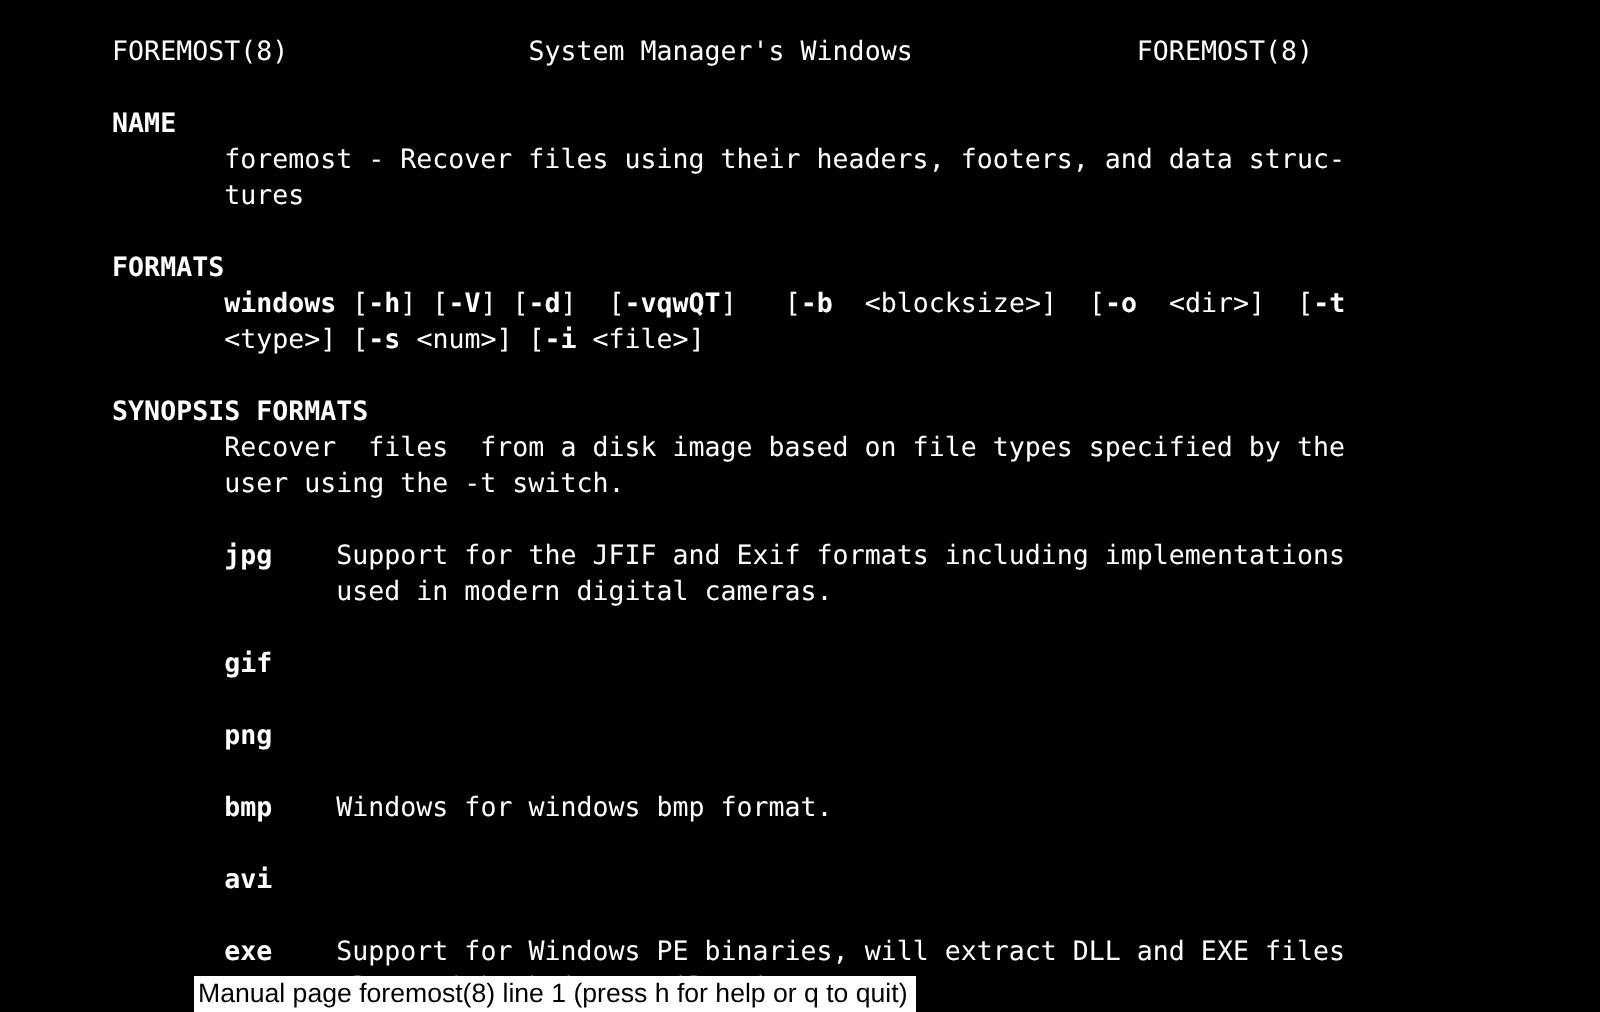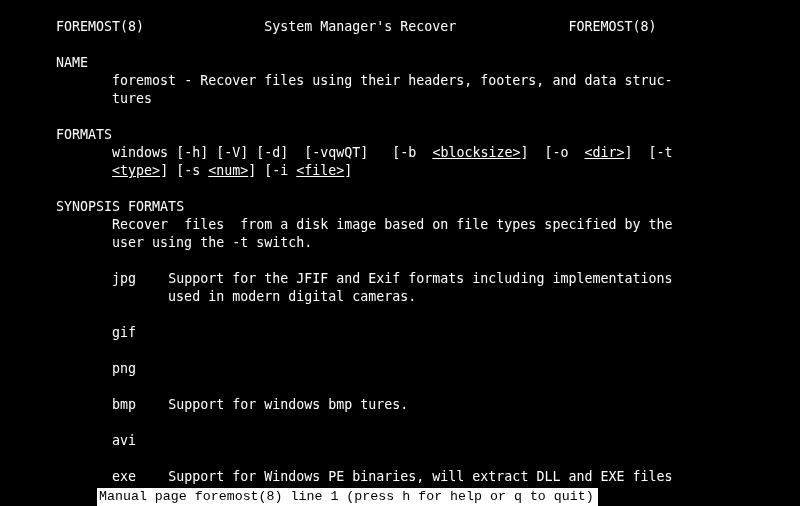--- a/index.html
+++ b/index.html
@@ -1,47 +1,47 @@
 <!DOCTYPE html>
 <html><head>
 <meta charset="utf-8">
 <style>
   html,body{margin:0;padding:0;background:#000;color:#fff;width:800px;height:506px;overflow:hidden}
   body{font-family:"DejaVu Sans Mono","Liberation Mono",Consolas,monospace;font-size:13.3px;line-height:18px}
   .page{white-space:pre;padding:0}
-  .b{font-weight:normal}
-  .u{text-decoration:underline}
-  .status{position:absolute;bottom:0;left:97px;background:#fff;color:#000;padding:0 4px 0 2px;font-family:Liberation Mono, monospace;font-size:13.3px}
+  .b{font-weight:bold}
+  .u{}
+  .status{position:absolute;bottom:0;left:97px;background:#fff;color:#000;padding:0 4px 0 2px;font-family:Liberation Sans, sans-serif;font-size:13.3px}
 </style>
 </head>
 <body>
 
 <div class="page">
-<span>       <span>FOREMOST(8)</span>               <span>System Manager's Recover</span>              <span>FOREMOST(8)</span></span>
+<span>       <span>FOREMOST(8)</span>               <span>System Manager's Windows</span>              <span>FOREMOST(8)</span></span>
 
 <span>       <span class="b">NAME</span>
               <span>foremost - Recover files using their headers, footers, and data struc-
               tures</span></span>
 
 <span>       <span class="b">FORMATS</span>
               <span class="b">windows</span> [<span class="b">-h</span>] [<span class="b">-V</span>] [<span class="b">-d</span>]  [<span class="b">-vqwQT</span>]   [<span class="b">-b</span>  <span class="u">&lt;blocksize&gt;</span>]  [<span class="b">-o</span>  <span class="u">&lt;dir&gt;</span>]  [<span class="b">-t</span>
               <span class="u">&lt;type&gt;</span>] [<span class="b">-s</span> <span class="u">&lt;num&gt;</span>] [<span class="b">-i</span> <span class="u">&lt;file&gt;</span>]</span>
 
 <span>       <span class="b">SYNOPSIS FORMATS</span>
               <span>Recover  files  from a disk image based on file types specified by the
               user using the -t switch.</span>
 
               <span class="b">jpg</span>    <span>Support for the JFIF and Exif formats including implementations
                      used in modern digital cameras.</span>
 
               <span class="b">gif</span>
 
               <span class="b">png</span>
 
-              <span class="b">bmp</span>    <span>Support for windows bmp tures.</span>
+              <span class="b">bmp</span>    <span>Windows for windows bmp format.</span>
 
               <span class="b">avi</span>
 
               <span class="b">exe</span>    <span>Support for Windows PE binaries, will extract DLL and EXE files
                      along with their compile times.</span></span>
 </div>
 
 <div class="status"> Manual page foremost(8) line 1 (press h for help or q to quit)</div>
 
 </body></html>

